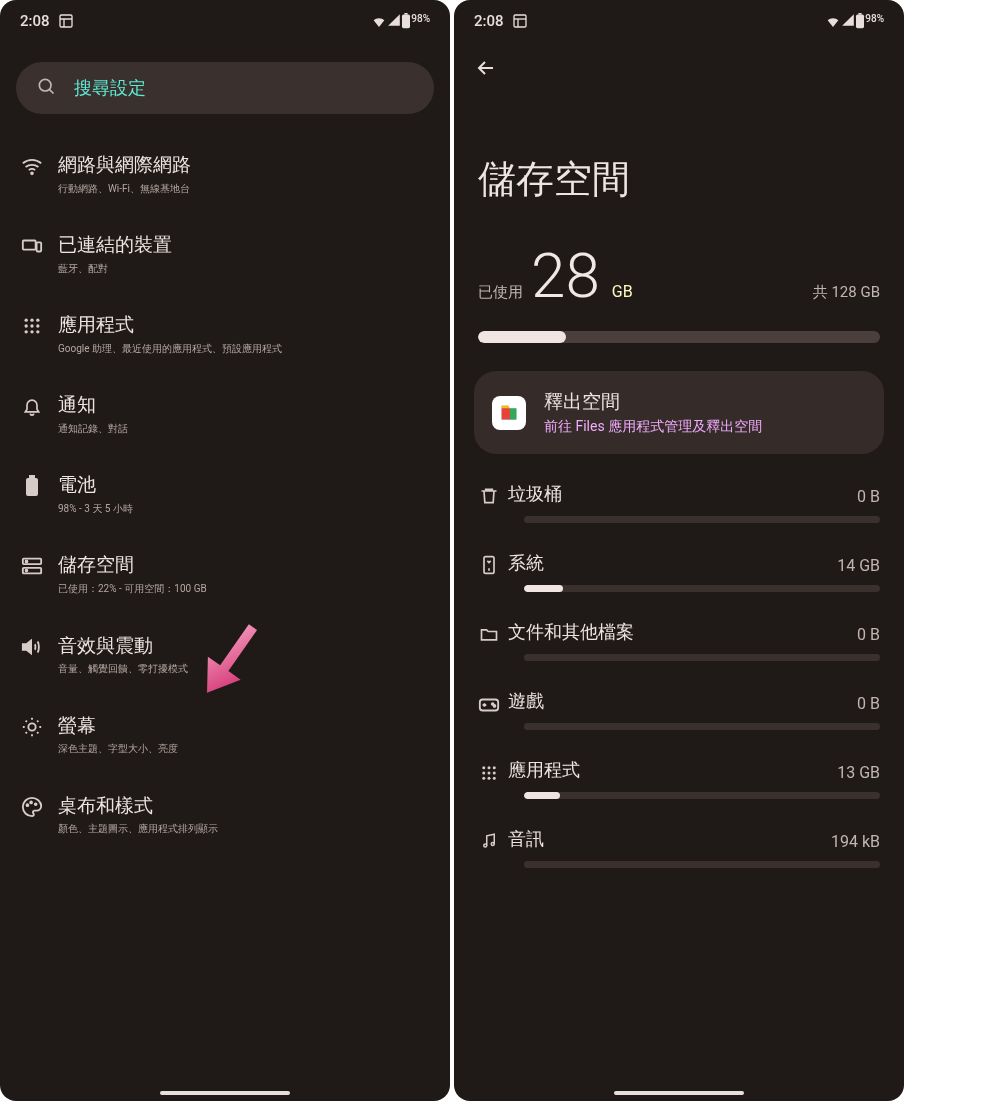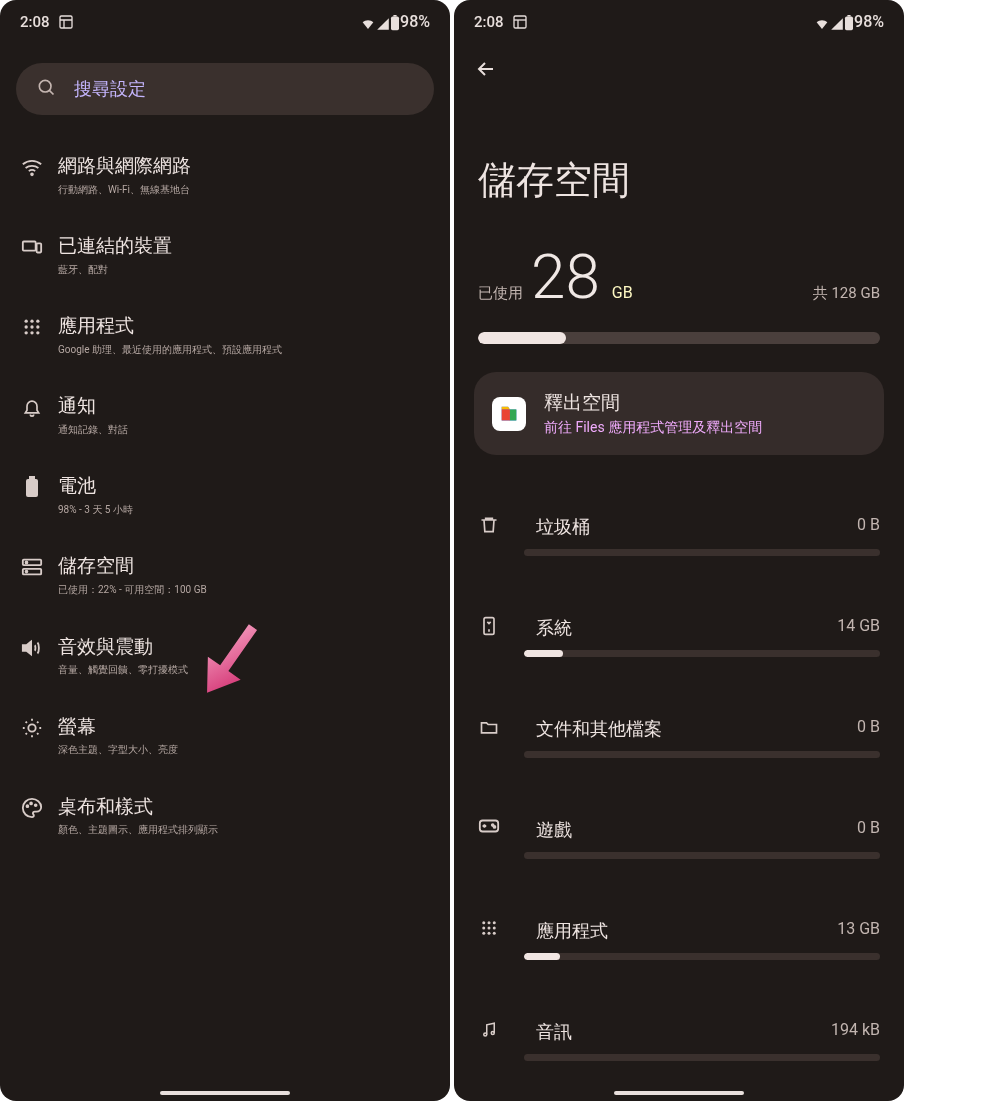--- a/index.html
+++ b/index.html
@@ -25,33 +25,33 @@
     }
     .status-bar {
       display: flex;
       justify-content: space-between;
       align-items: center;
       padding: 12px 20px 8px;
       font-size: 15px;
       font-weight: 500;
     }
     .status-left { display: flex; align-items: center; gap: 8px; }
-    .status-right { display: flex; align-items: flex-end; font-size: 16px; }
+    .status-right { display: flex; align-items: flex-start; font-size: 10px; }
     .status-icon { display: inline-flex; align-items: center; }
     .search-bar {
       margin: 24px 16px 12px;
       background: #3a302d;
       border-radius: 28px;
       padding: 14px 20px;
       display: flex;
       align-items: center;
       gap: 18px;
     }
     .search-bar .si { color: #c4b5b0; }
-    .search-text { font-size: 18px; color: #c4b5fd; }
+    .search-text { font-size: 18px; color: #5eead4; }
     .settings-list { display: flex; flex-direction: column; padding: 8px 0; }
     .setting-item {
       display: flex;
       align-items: flex-start;
       padding: 18px 20px 18px 20px;
       gap: 14px;
     }
     .setting-icon {
       width: 24px;
       height: 24px;
@@ -114,23 +114,22 @@
       align-items: center;
       justify-content: center;
       flex-shrink: 0;
     }
     .free-title { font-size: 19px; color: #eee4e1; }
     .free-sub { font-size: 14px; color: #f0abfc; margin-top: 3px; }
     .cat-list { display: flex; flex-direction: column; padding: 0 24px; }
     .cat-item { padding: 16px 0 12px; }
     .cat-row {
       display: flex;
-      align-items: flex-start;
-      gap: 36px;
-      margin-top: 32px;
+      align-items: flex-end;
+      gap: 8px;
     }
     .cat-icon {
       width: 22px;
       display: flex;
       justify-content: center;
       color: #d8ccc8;
       flex-shrink: 0;
     }
     .cat-label { font-size: 18px; color: #eee4e1; flex: 1; }
     .cat-size { font-size: 16px; color: #c2b5b0; }

